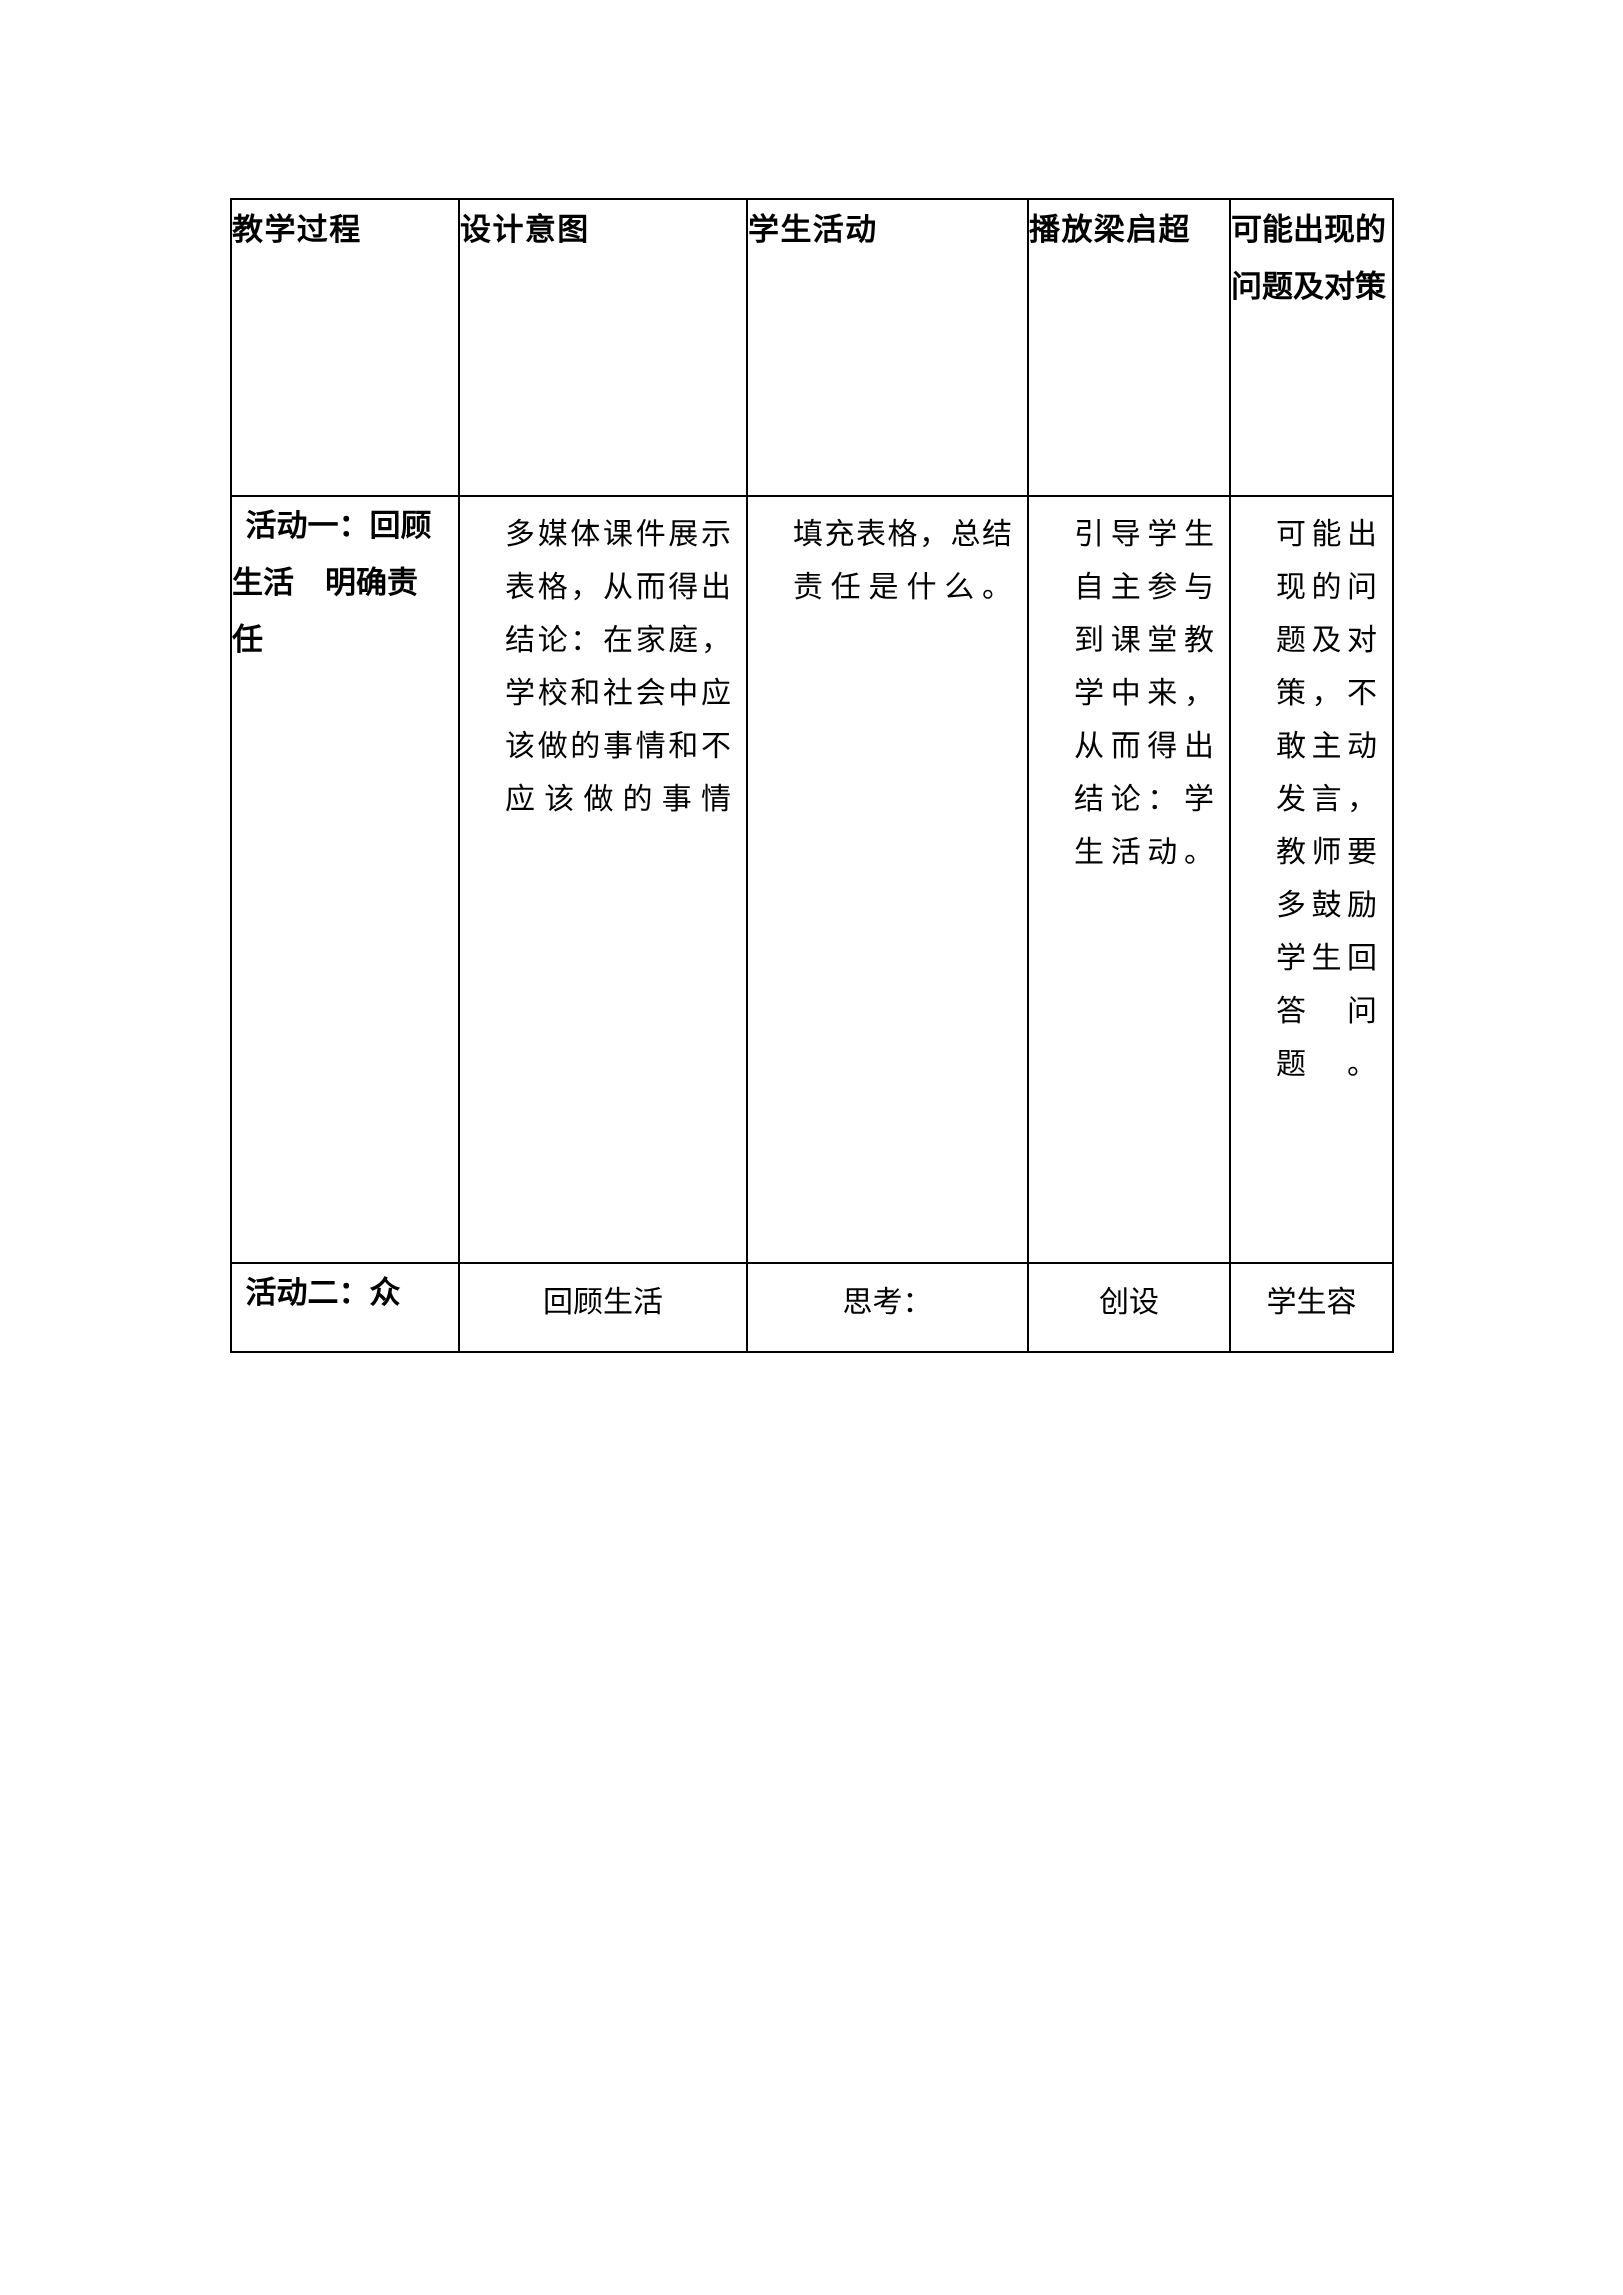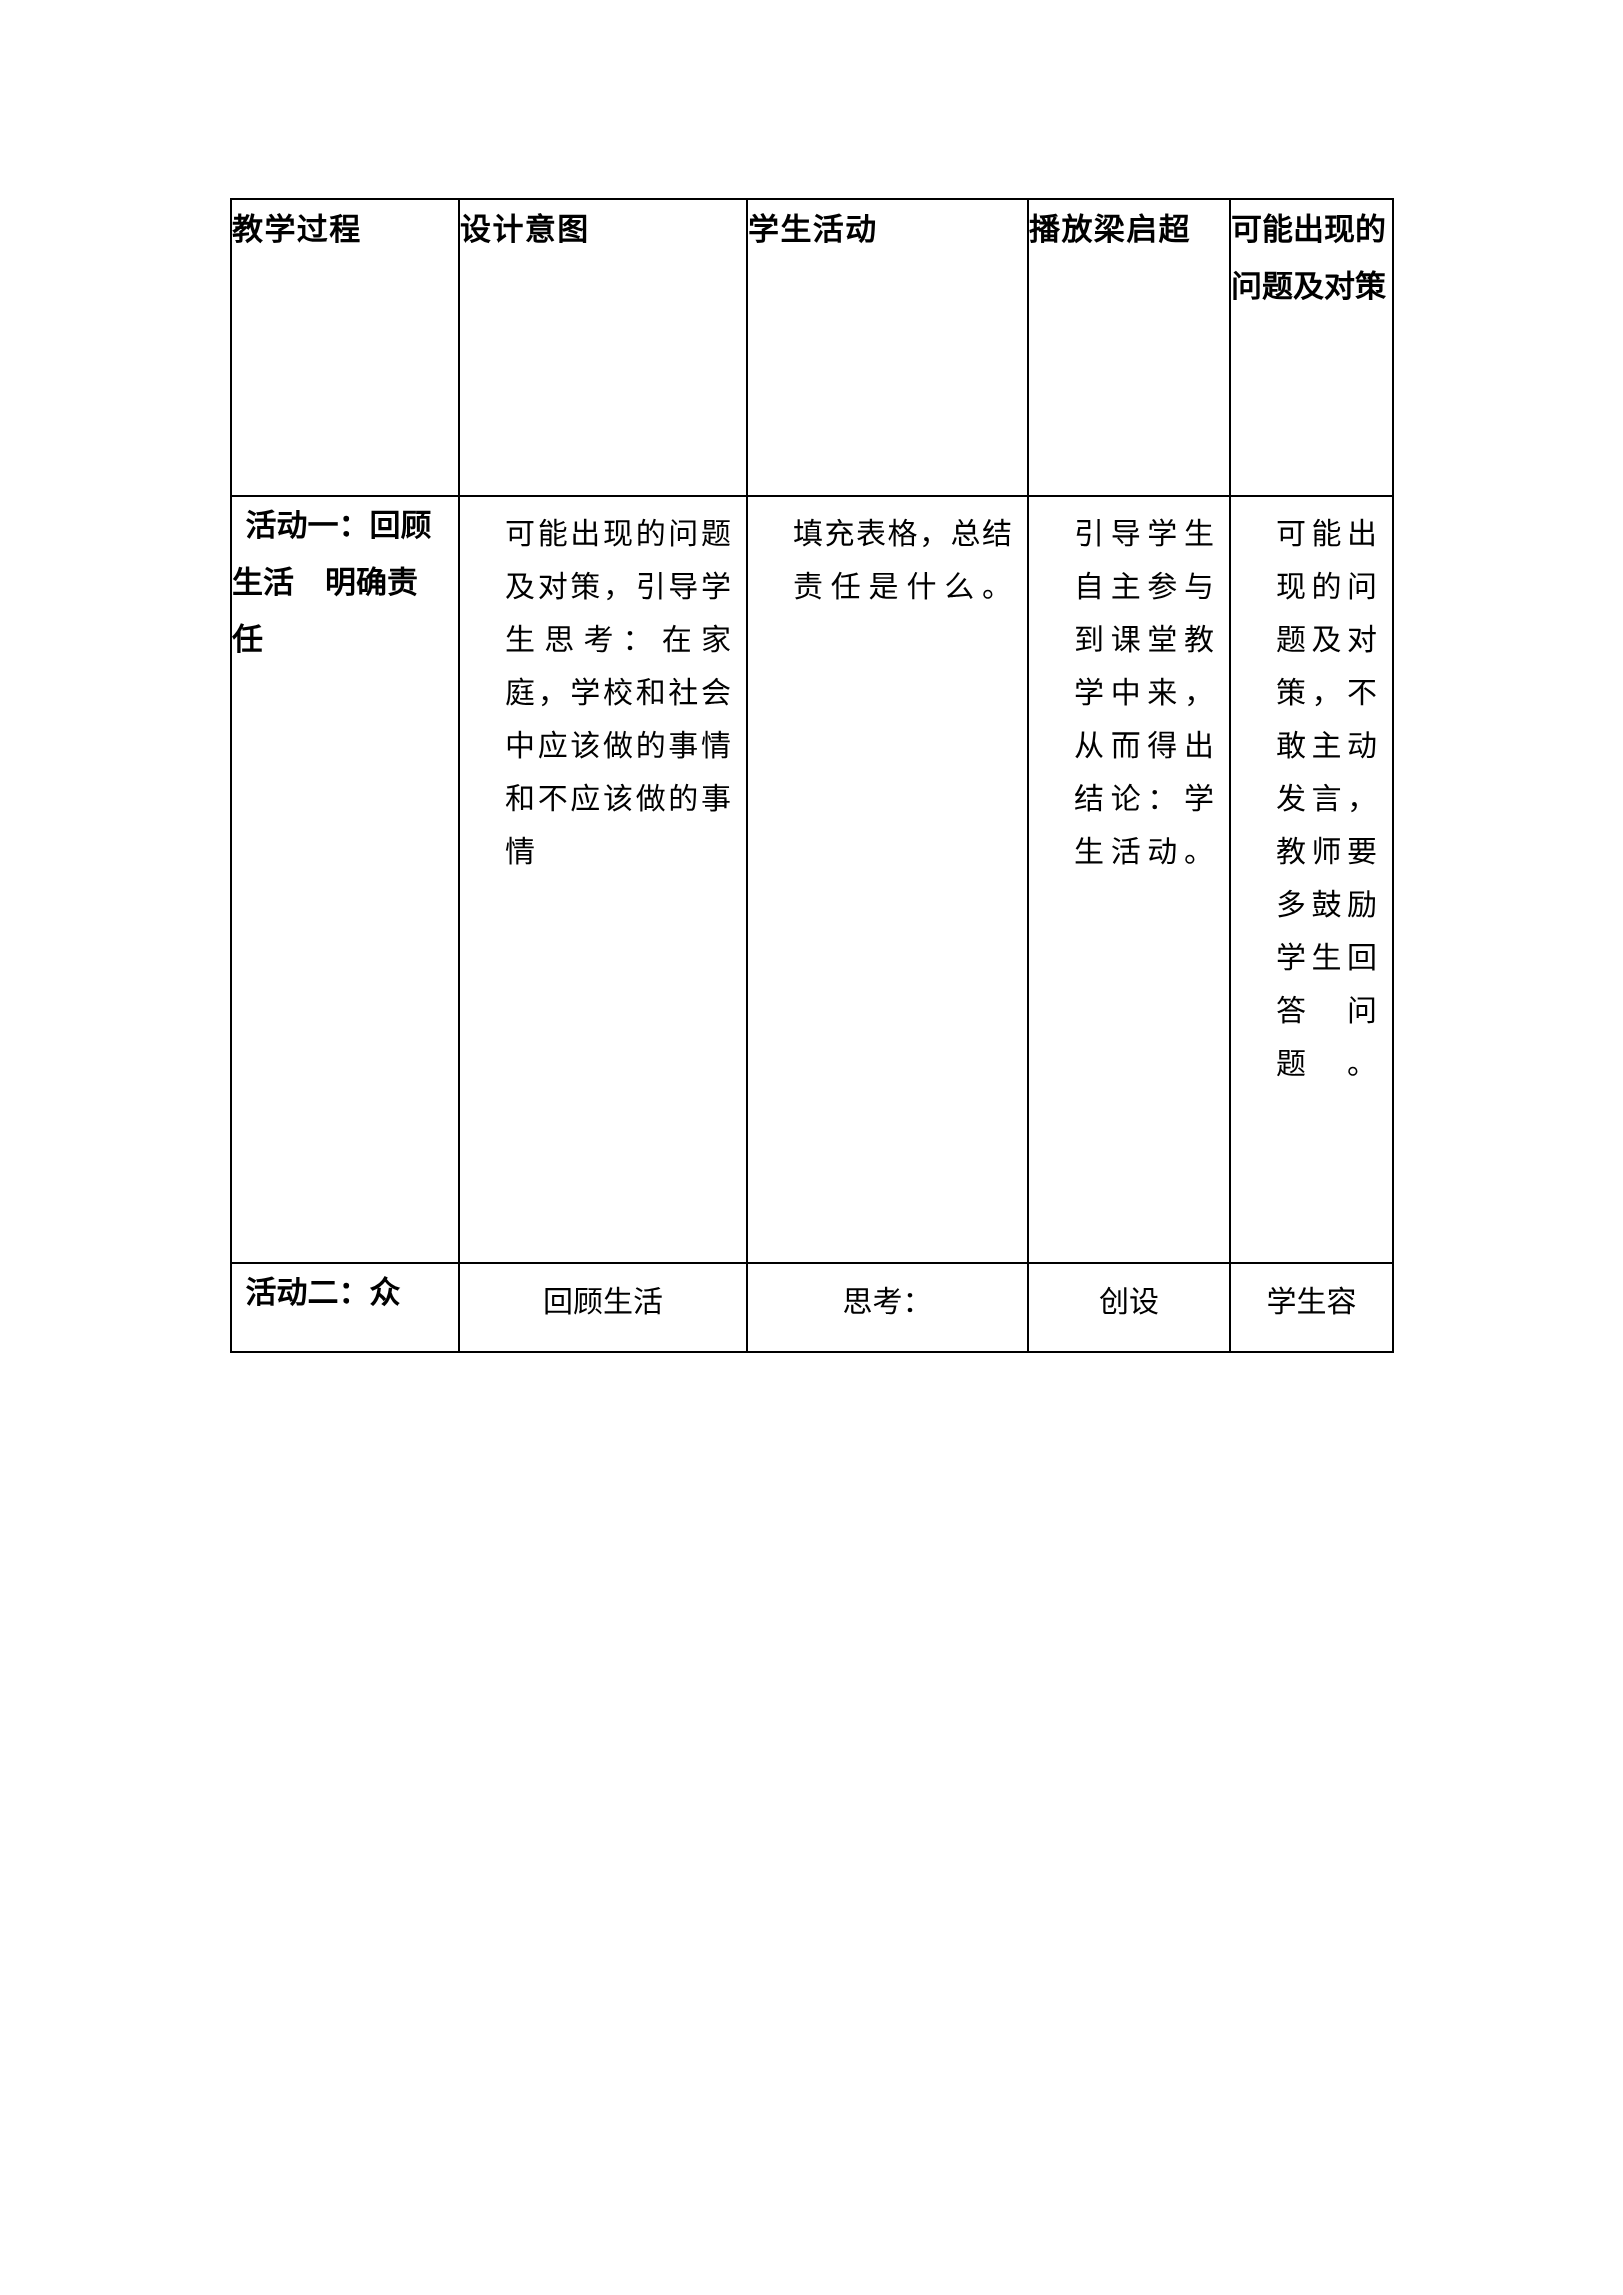--- a/index.html
+++ b/index.html
@@ -148,21 +148,21 @@
           <span class="head-text wrap">可能出现的问题及对策</span>
         </td>
       </tr>
 
 
       <tr class="row-two">
         <td>
           <span class="stage-text">活动一：回顾生活　明确责任</span>
         </td>
         <td>
-          <span class="cell-text indent">可能出现的问题及对策，引导学生思考：在家庭，学校和社会中应该做的事情和不应该做的事情</span>
+          <span class="cell-text indent">多媒体课件展示表格，从而得出结论：在家庭，学校和社会中应该做的事情和不应该做的事情</span>
         </td>
         <td>
           <span class="cell-text indent">填充表格，总结责任是什么。</span>
         </td>
         <td>
           <span class="cell-text indent">引导学生自主参与到课堂教学中来，从而得出结论：学生活动。</span>
         </td>
         <td>
           <span class="cell-text indent">可能出现的问题及对策，不敢主动发言，教师要多鼓励学生回答问题。</span>
         </td>

